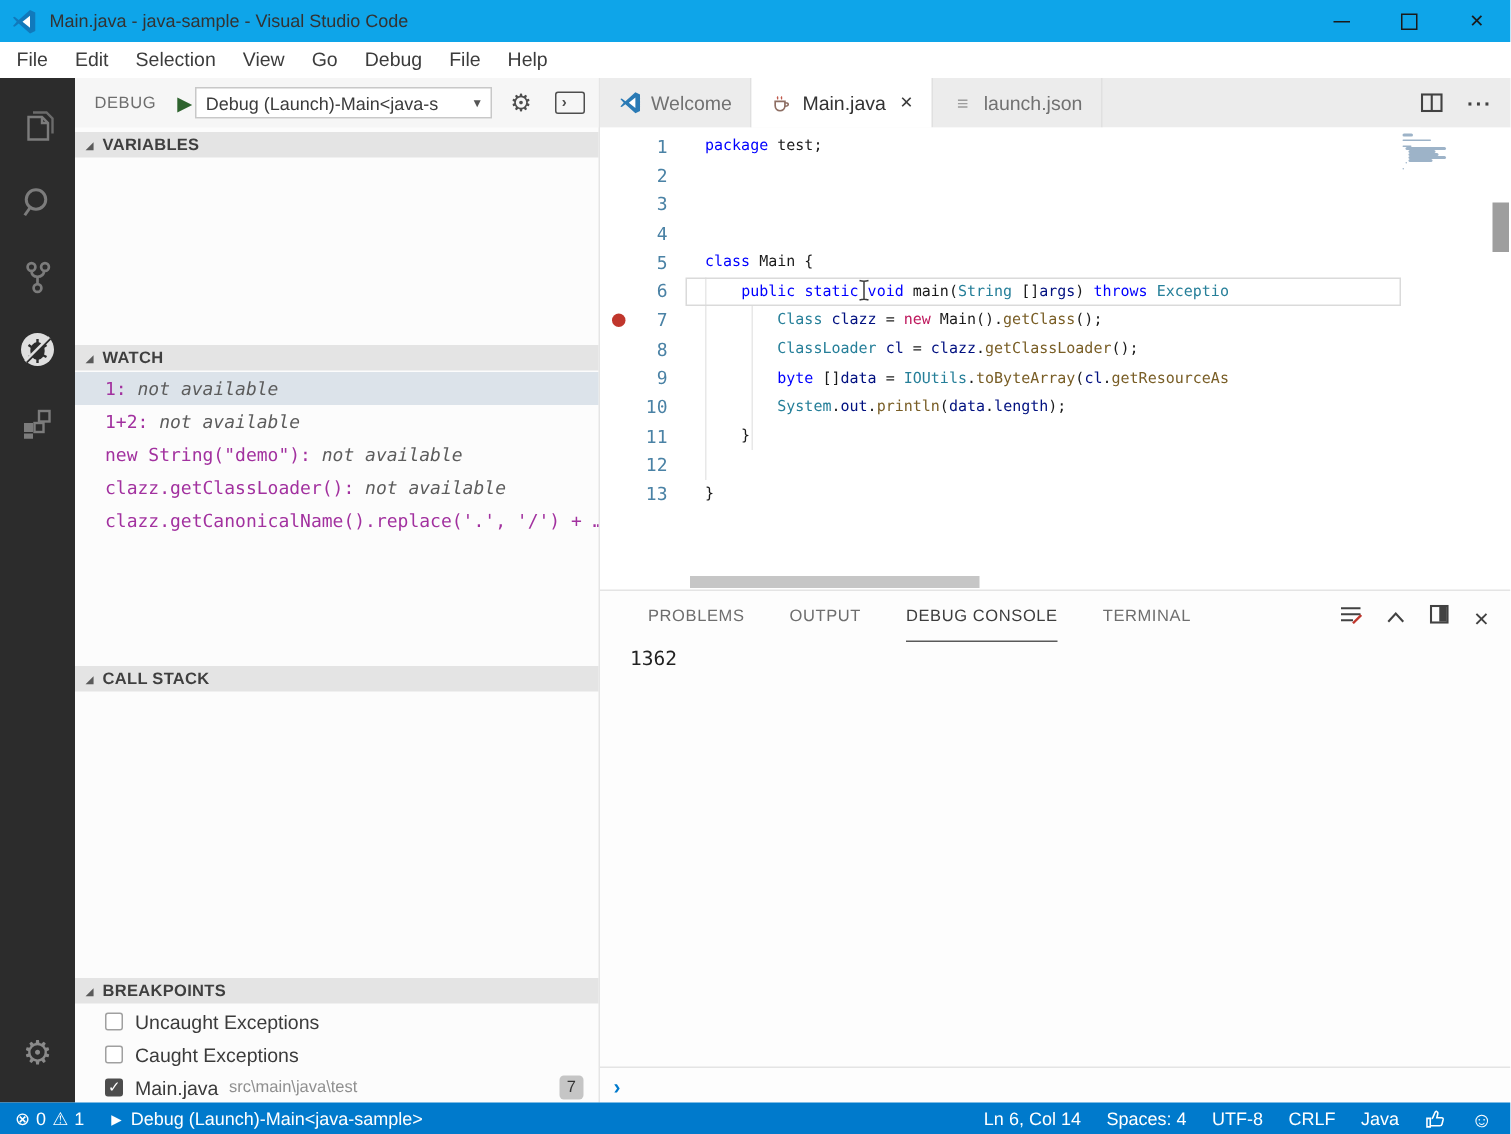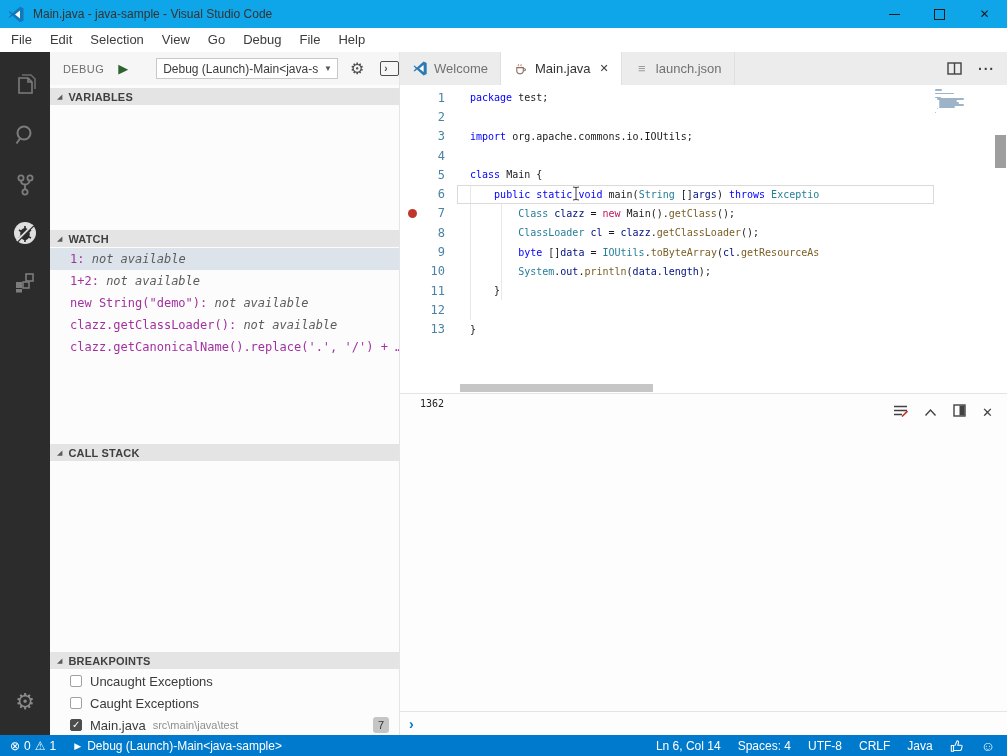--- a/index.html
+++ b/index.html
@@ -26,21 +26,21 @@
   #activitybar{position:absolute;left:0;top:0;width:50px;height:100%;background:#2c2c2c;}
   .ab-item{width:50px;height:44px;display:flex;align-items:center;justify-content:center;opacity:.85;}
   .ab-item svg{display:block;}
   #ab-gear{position:absolute;left:0;bottom:15px;width:50px;height:36px;display:flex;align-items:center;justify-content:center;color:#8a8a8a;font-size:22px;}
 
   
   #sidebar{position:absolute;left:50px;top:0;width:350px;height:100%;background:#fcfcfc;border-right:1px solid #e5e5e5;box-sizing:border-box;}
   #debug-toolbar{position:absolute;left:0;top:0;width:100%;height:33px;background:#f6f6f6;display:flex;align-items:center;}
   #debug-label{font-size:11px;color:#6e6e6e;margin-left:13px;letter-spacing:.4px;}
   #debug-play{margin-left:14px;color:#2e632e;font-size:13px;}
-  #debug-config{margin-left:28px;width:198px;height:21px;background:#fff;border:1px solid #c8c8c8;display:flex;align-items:center;box-sizing:border-box;}
+  #debug-config{margin-left:2px;width:198px;height:21px;background:#fff;border:1px solid #c8c8c8;display:flex;align-items:center;box-sizing:border-box;}
   #debug-config .cfg-text{font-size:12px;color:#3c3c3c;margin-left:6px;white-space:nowrap;overflow:hidden;flex:1;}
   #debug-config .caret{font-size:8px;color:#555;margin-right:5px;}
   #debug-gear{margin-left:12px;font-size:16px;color:#4e4e4e;}
   #debug-console-btn{margin-left:16px;width:20px;height:15px;border:1px solid #4e4e4e;border-radius:2px;font-size:10px;color:#4e4e4e;display:flex;align-items:center;padding-left:3px;box-sizing:border-box;font-weight:bold;}
 
   .sect-header{position:absolute;left:0;width:100%;height:17px;background:#e4e4e4;display:flex;align-items:center;}
   .sect-header .tw{font-size:7px;color:#5a5a5a;margin:0 6px 0 7px;}
   .sect-header .sect-title{font-size:11px;font-weight:bold;color:#3f3f3f;letter-spacing:.2px;}
 
   #watch-list{position:absolute;left:0;top:196px;width:100%;}
@@ -95,21 +95,21 @@
   #hscroll-thumb{position:absolute;left:60px;bottom:1px;width:193px;height:8px;background:#c6c6c6;}
 
   
   #panel{position:absolute;left:0;top:341px;width:100%;bottom:0;background:#fdfdfd;border-top:1px solid #e4e4e4;box-sizing:border-box;}
   #panel-tabs{display:flex;padding-left:32px;height:34px;align-items:center;}
   .panel-tab{font-size:11px;color:#6e6e6e;letter-spacing:.4px;margin-right:30px;height:34px;line-height:34px;box-sizing:border-box;}
   .panel-tab.active{color:#3d3d3d;border-bottom:1px solid #5a5a5a;}
   #panel-actions{position:absolute;right:14px;top:9px;display:flex;align-items:center;}
   #panel-actions > *{margin-left:16px;}
   #panel-close-icon{font-size:13px;color:#424242;}
-  #panel-output{padding:4px 0 0 20px;font-family:"DejaVu Sans Mono",monospace;font-size:10px;color:#222;}
+  #panel-output{padding:4px 0 0 20px;font-family:"DejaVu Sans Mono",monospace;font-size:13px;color:#222;}
   #panel-input{position:absolute;left:0;bottom:0;width:100%;height:23px;border-top:1px solid #e4e4e4;display:flex;align-items:center;}
   #panel-prompt{color:#007acc;font-weight:bold;font-size:14px;margin-left:9px;}
 
   
   #statusbar{position:absolute;left:0;bottom:0;width:100%;height:21px;background:#007acc;color:#fff;display:flex;align-items:center;font-size:12px;}
   .sb-seg{display:flex;align-items:center;white-space:nowrap;}
   #sb-left{display:flex;align-items:center;margin-left:10px;}
   #sb-problems span{margin-right:4px;}
   #sb-debug{margin-left:14px;}
   #sb-debug .play{font-size:9px;margin-right:6px;}
@@ -300,21 +300,20 @@
             <div class="line-row">
               <span class="ln-num">1</span>
               <span class="ln-code"><span class="tk-kw">package</span><span class="tk-plain"> test;</span></span>
             </div>
             <div class="line-row">
               <span class="ln-num">2</span>
               <span class="ln-code"></span>
             </div>
             <div class="line-row">
               <span class="ln-num">3</span>
-              <span class="ln-code"><span class="tk-kw">import</span><span class="tk-plain"> org.apache.commons.io.IOUtils;</span></span>
             </div>
             <div class="line-row">
               <span class="ln-num">4</span>
               <span class="ln-code"></span>
             </div>
             <div class="line-row">
               <span class="ln-num">5</span>
               <span class="ln-code"><span class="tk-kw">class</span><span class="tk-plain"> Main {</span></span>
             </div>
             <div class="line-row">
@@ -371,20 +370,26 @@
             <div class="mm-bar" style="margin-left: 0px; width: 0px; background: transparent;"></div>
             <div class="mm-bar" style="margin-left: 0px; width: 0.5px;"></div>
           </div>
         <div id="vscroll">
             <div id="vscroll-thumb"></div>
           </div>
         <div id="hscroll-thumb"></div>
       </div>
 
       <div id="panel">
+        <div id="panel-tabs">
+            <div class="panel-tab">PROBLEMS</div>
+            <div class="panel-tab">OUTPUT</div>
+            <div class="panel-tab active">DEBUG CONSOLE</div>
+            <div class="panel-tab">TERMINAL</div>
+          </div>
         <div id="panel-actions">
           <span>
             <svg width="15" height="13" viewBox="0 0 15 13" fill="none">
                 <path d="M1 2.5 h13 M1 6.5 h13 M1 10.5 h8" stroke="#424242" stroke-width="1.4"></path>
                 <path d="M9 12.5 L14.5 7" stroke="#c0362c" stroke-width="1.6"></path>
               </svg>
           </span>
           <span>
             <svg width="13" height="9" viewBox="0 0 13 9" fill="none" stroke="#424242" stroke-width="1.4">
                 <path d="M1.5 7.5 L6.5 2 L11.5 7.5"></path>

